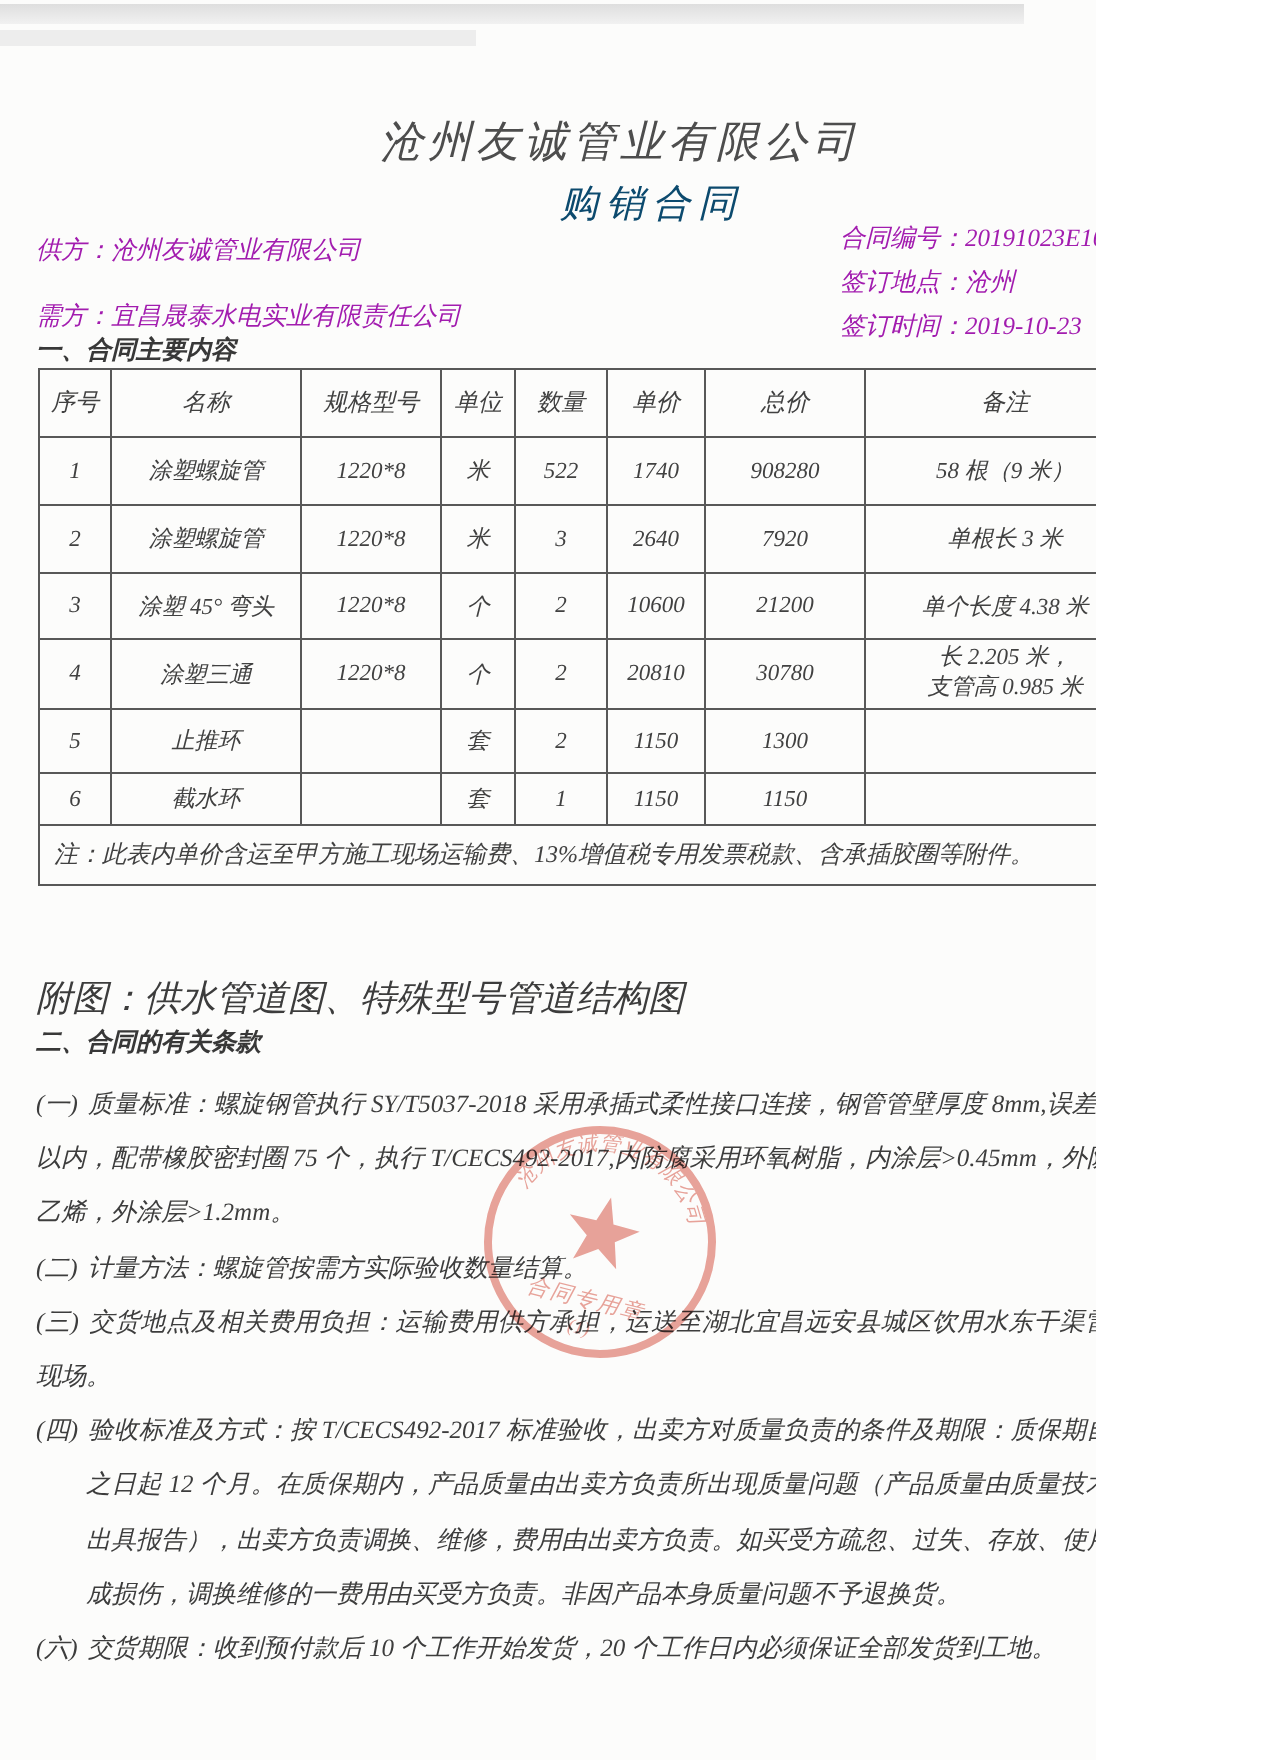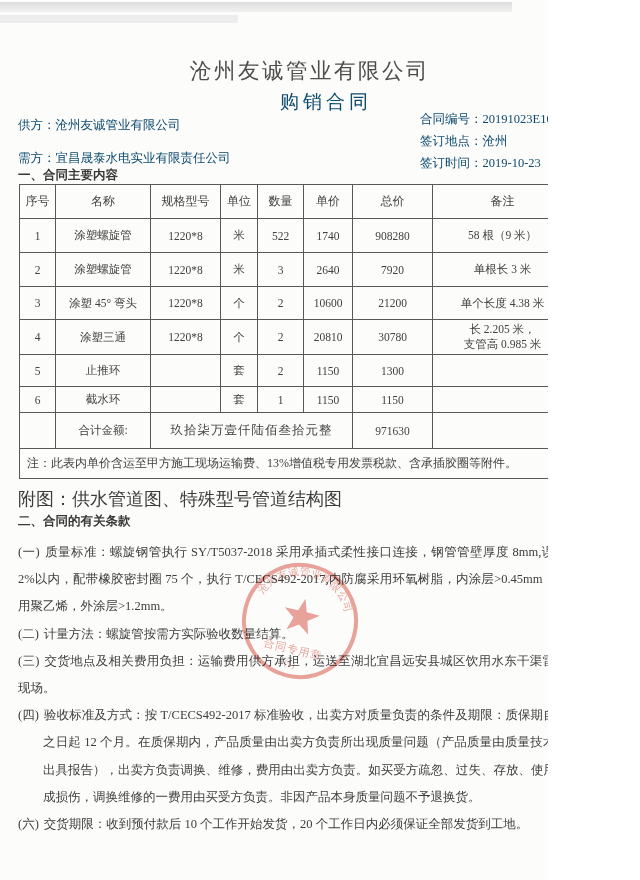--- a/index.html
+++ b/index.html
@@ -1,27 +1,27 @@
 <!DOCTYPE html>
 <html><head>
 <meta charset="utf-8">
 <style>
   html,body{margin:0;padding:0;background:#ffffff;}
   .page{
     position:relative;width:548px;height:880px;background:#fcfcfb;overflow:hidden;
-    font-family:"Liberation Serif","DejaVu Serif",serif;color:#3c3c3c;
+    font-family:"Liberation Serif","DejaVu Serif",serif;color:#3c3c3c;font-style:italic;
   }
   .band1{position:absolute;top:2px;left:0;width:512px;height:10px;
     background:linear-gradient(to bottom,#dedede,#f1f1f1);}
   .band2{position:absolute;top:15px;left:0;width:238px;height:8px;background:#ededed;}
 
   .title{position:absolute;top:56px;left:190px;font-size:21.5px;letter-spacing:2.5px;color:#4d4d4d;white-space:nowrap;}
   .subtitle{position:absolute;top:89px;left:280px;font-size:19px;letter-spacing:4px;color:#0c4a6e;white-space:nowrap;}
 
-  .meta{position:absolute;font-size:12.5px;white-space:nowrap;color:#0c4a6e;}
+  .meta{position:absolute;font-size:12.5px;white-space:nowrap;color:#a21caf;}
   .m-supplier{top:117px;left:18px;}
   .m-buyer{top:150px;left:18px;}
   .m-cno{top:111px;left:420px;}
   .m-place{top:133px;left:420px;}
   .m-date{top:155px;left:420px;}
   .sec-heading{position:absolute;font-size:12.5px;font-weight:bold;color:#383838;white-space:nowrap;}
   .h1{top:167px;left:18px;}
   .h2{top:513px;left:18px;}
 
   table.main{
@@ -152,27 +152,20 @@
       <tr style="height:26px">
         <td>6</td>
         <td>截水环</td>
         <td></td>
         <td>套</td>
         <td>1</td>
         <td>1150</td>
         <td>1150</td>
         <td></td>
       </tr>
-      <tr style="height:36px">
-        <td></td>
-        <td>合计金额:</td>
-        <td colspan="4" class="total-cn">玖拾柒万壹仟陆佰叁拾元整</td>
-        <td>971630</td>
-        <td></td>
-      </tr>
       <tr style="height:30px">
         <td colspan="8" class="note-cell">注：此表内单价含运至甲方施工现场运输费、13%增值税专用发票税款、含承插胶圈等附件。</td>
       </tr>
     </tbody>
   </table>
 
   <div class="attachment">附图：供水管道图、特殊型号管道结构图</div>
   <div class="sec-heading h2">二、合同的有关条款</div>
 
   <div class="clauses">

